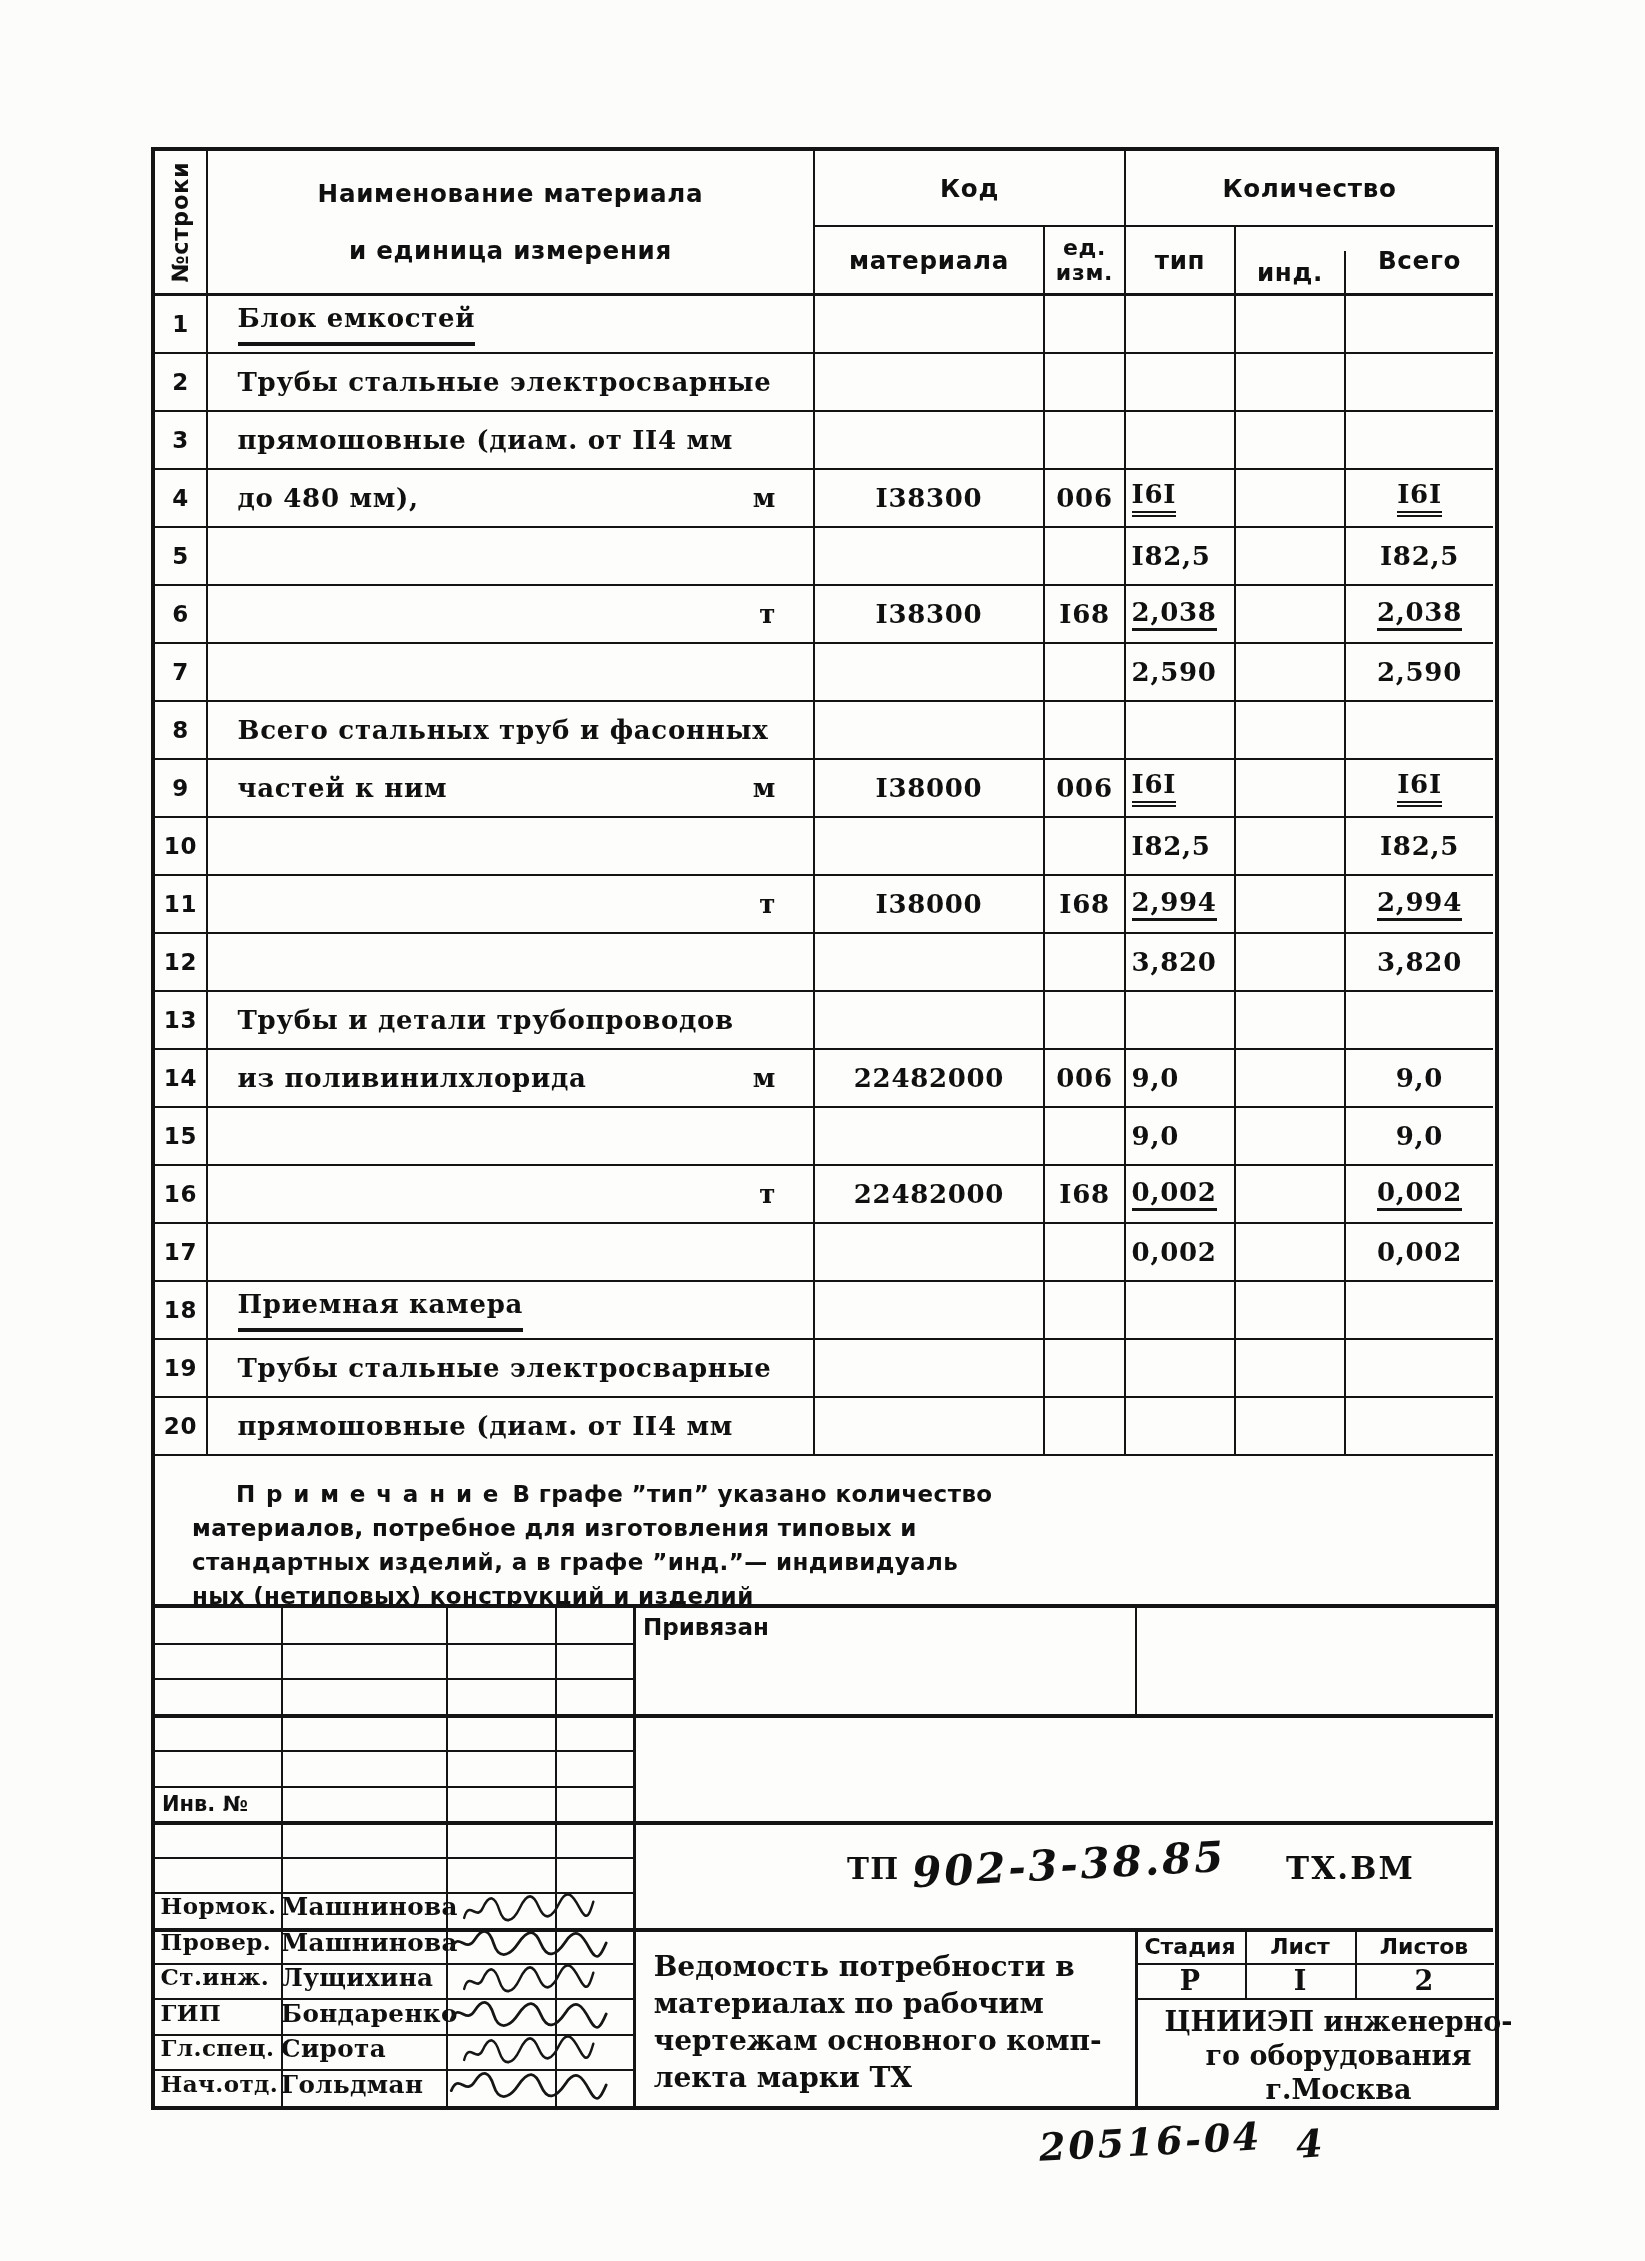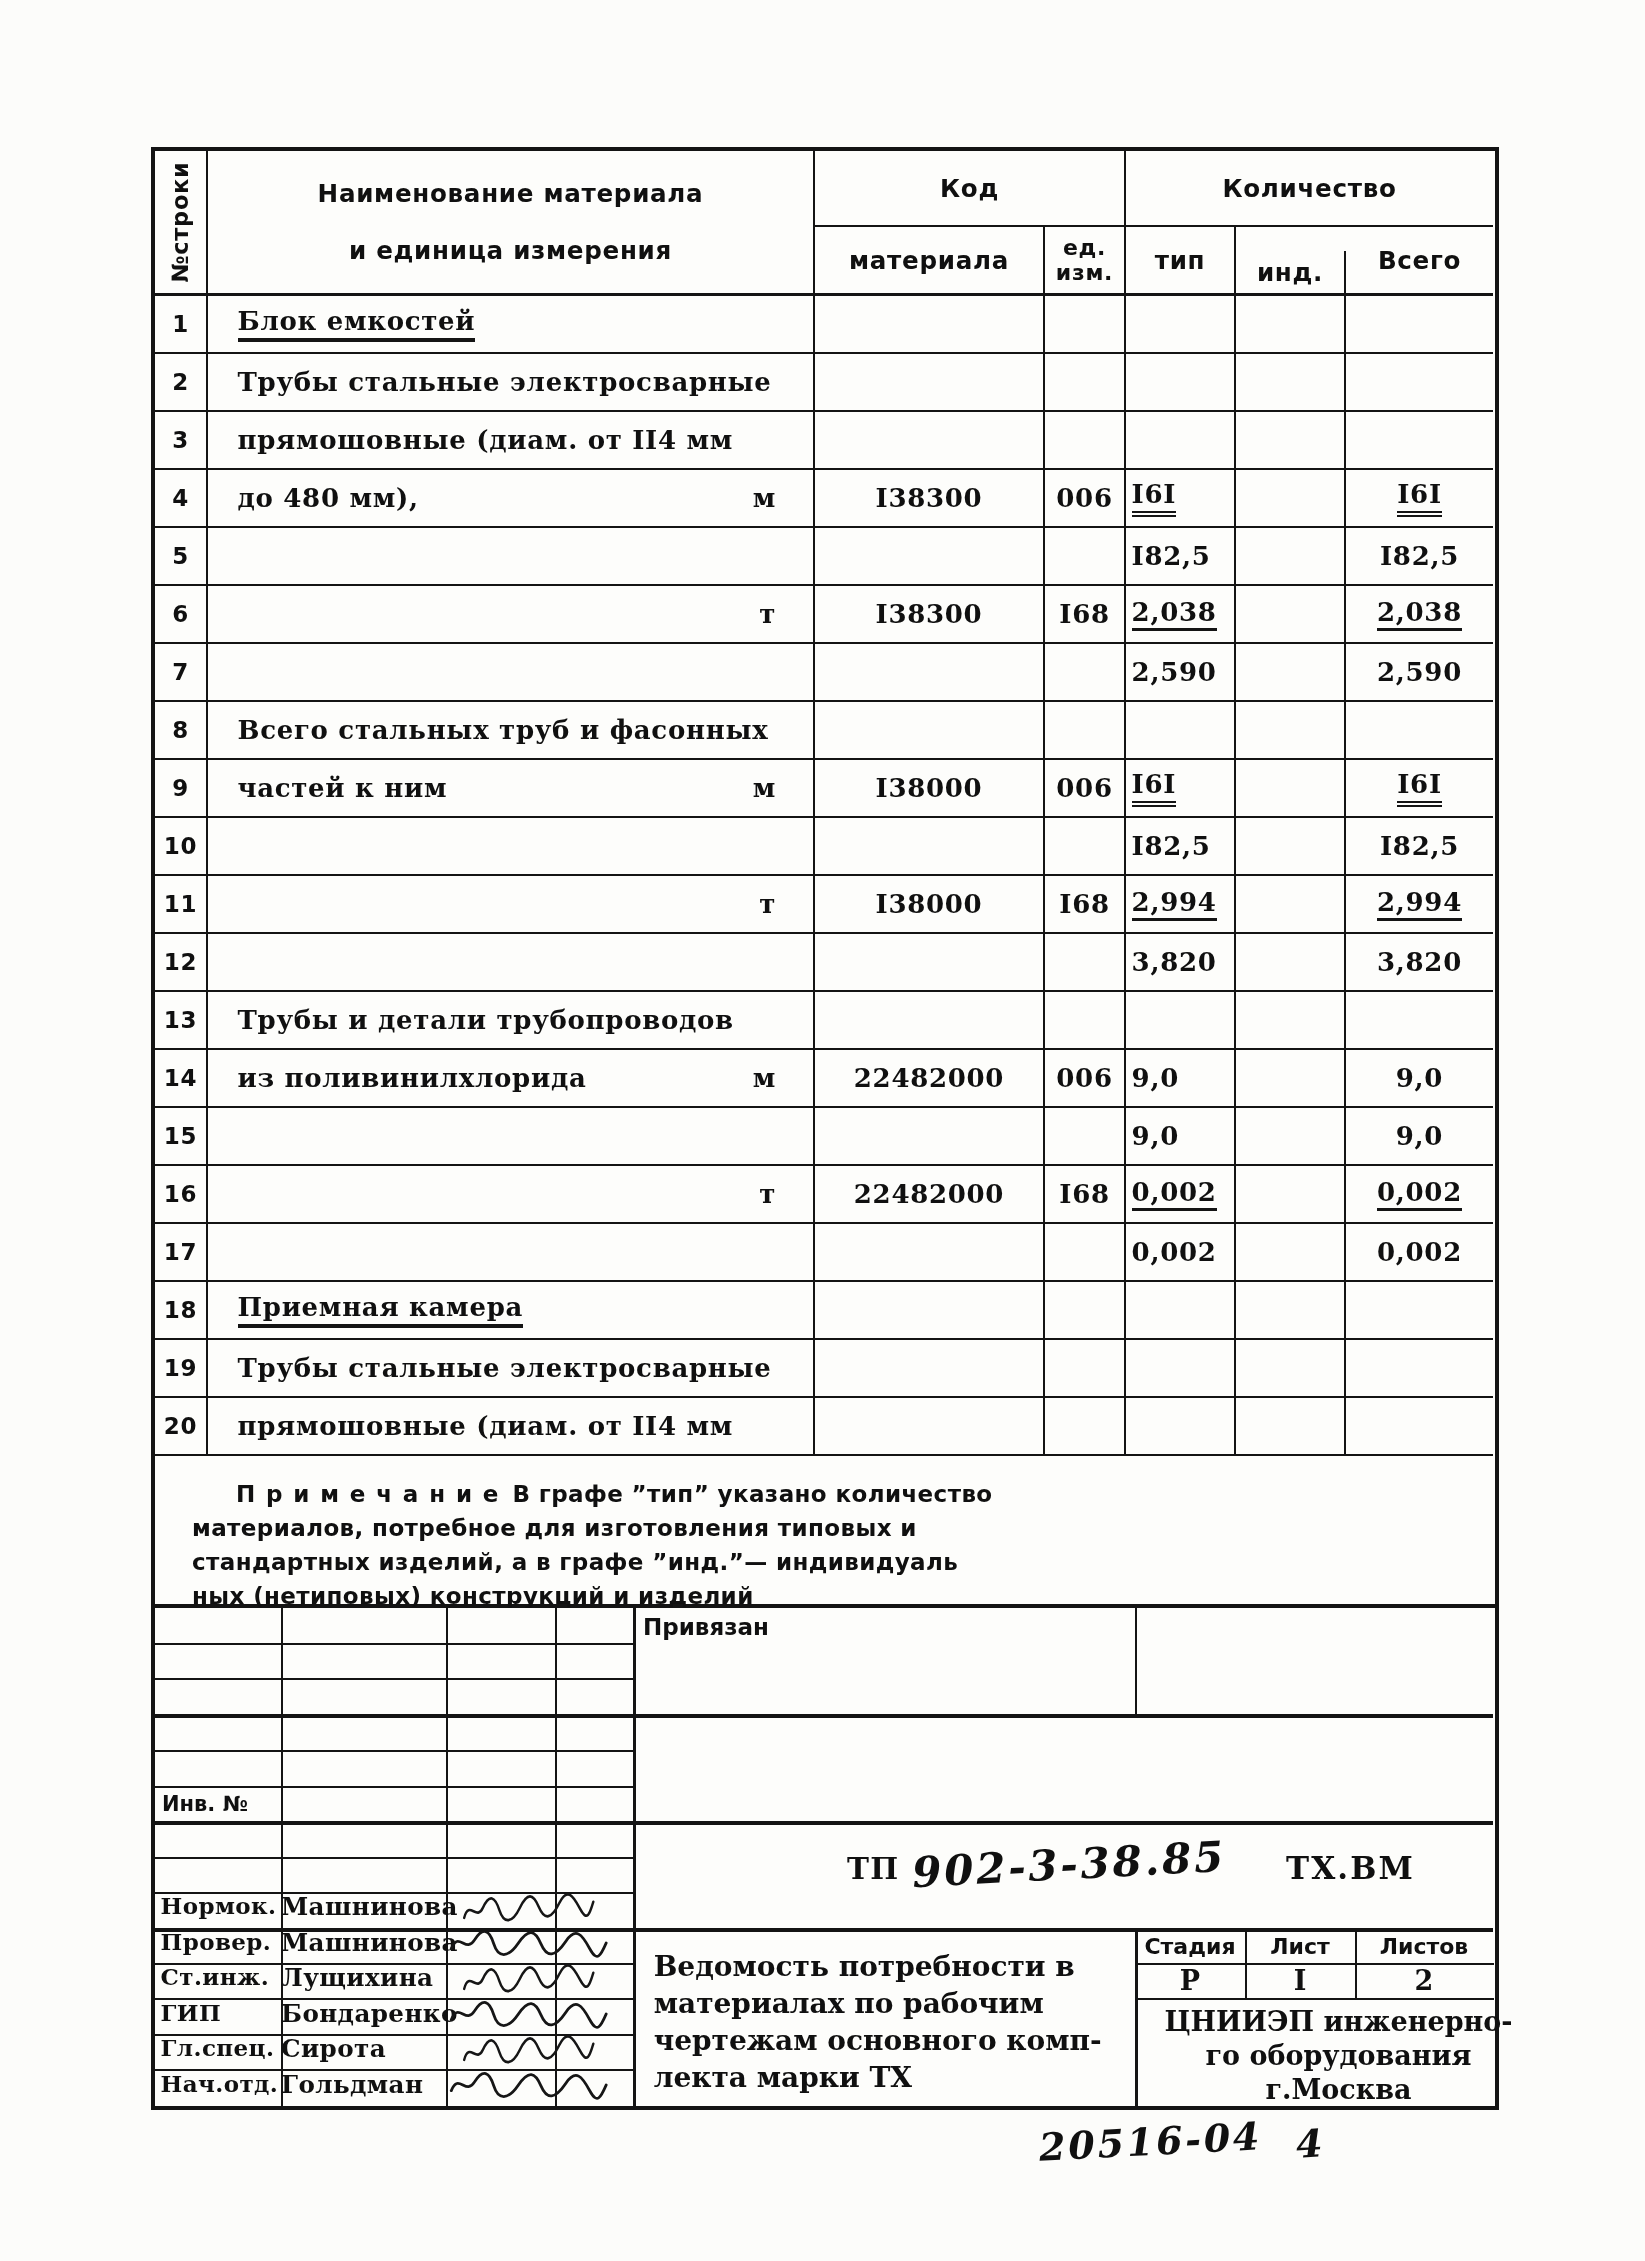--- a/index.html
+++ b/index.html
@@ -35,21 +35,21 @@
   .bc{font-weight:bold;font-size:26px;letter-spacing:0.7px;}
   .num{justify-content:center;font-family:"DejaVu Sans",sans-serif;font-size:23px;font-weight:bold;}
   .namec{padding-left:29.5px;justify-content:flex-start;position:relative;}
   .namec .unit{position:absolute;right:37px;}
   .codec{justify-content:center;}
   .ucodec{justify-content:center;}
   .typc{justify-content:flex-start;padding-left:5.6px;}
   .totc{justify-content:center;}
   .u-solid{border-bottom:3.5px solid #141414;padding-bottom:1.4px;}
   .u-double{border-bottom:6.3px double #141414;padding-bottom:1.4px;}
-  .name-u{border-bottom:4.2px solid #141414;padding-bottom:2px;}
+  .name-u{border-bottom:4.2px solid #141414;padding-bottom:9px;}
 
   .note-cell{
     grid-column:1/8;border:none;box-sizing:border-box;
     padding:21px 28px 0 37px;
     font-family:"DejaVu Sans",sans-serif;font-weight:bold;font-size:23px;
     display:block;letter-spacing:0.4px;
   }
   .note-line{line-height:34px;white-space:nowrap;}
   .note-first{padding-left:44px;}
   .note-label{letter-spacing:1.4px;margin-right:12.6px;}

